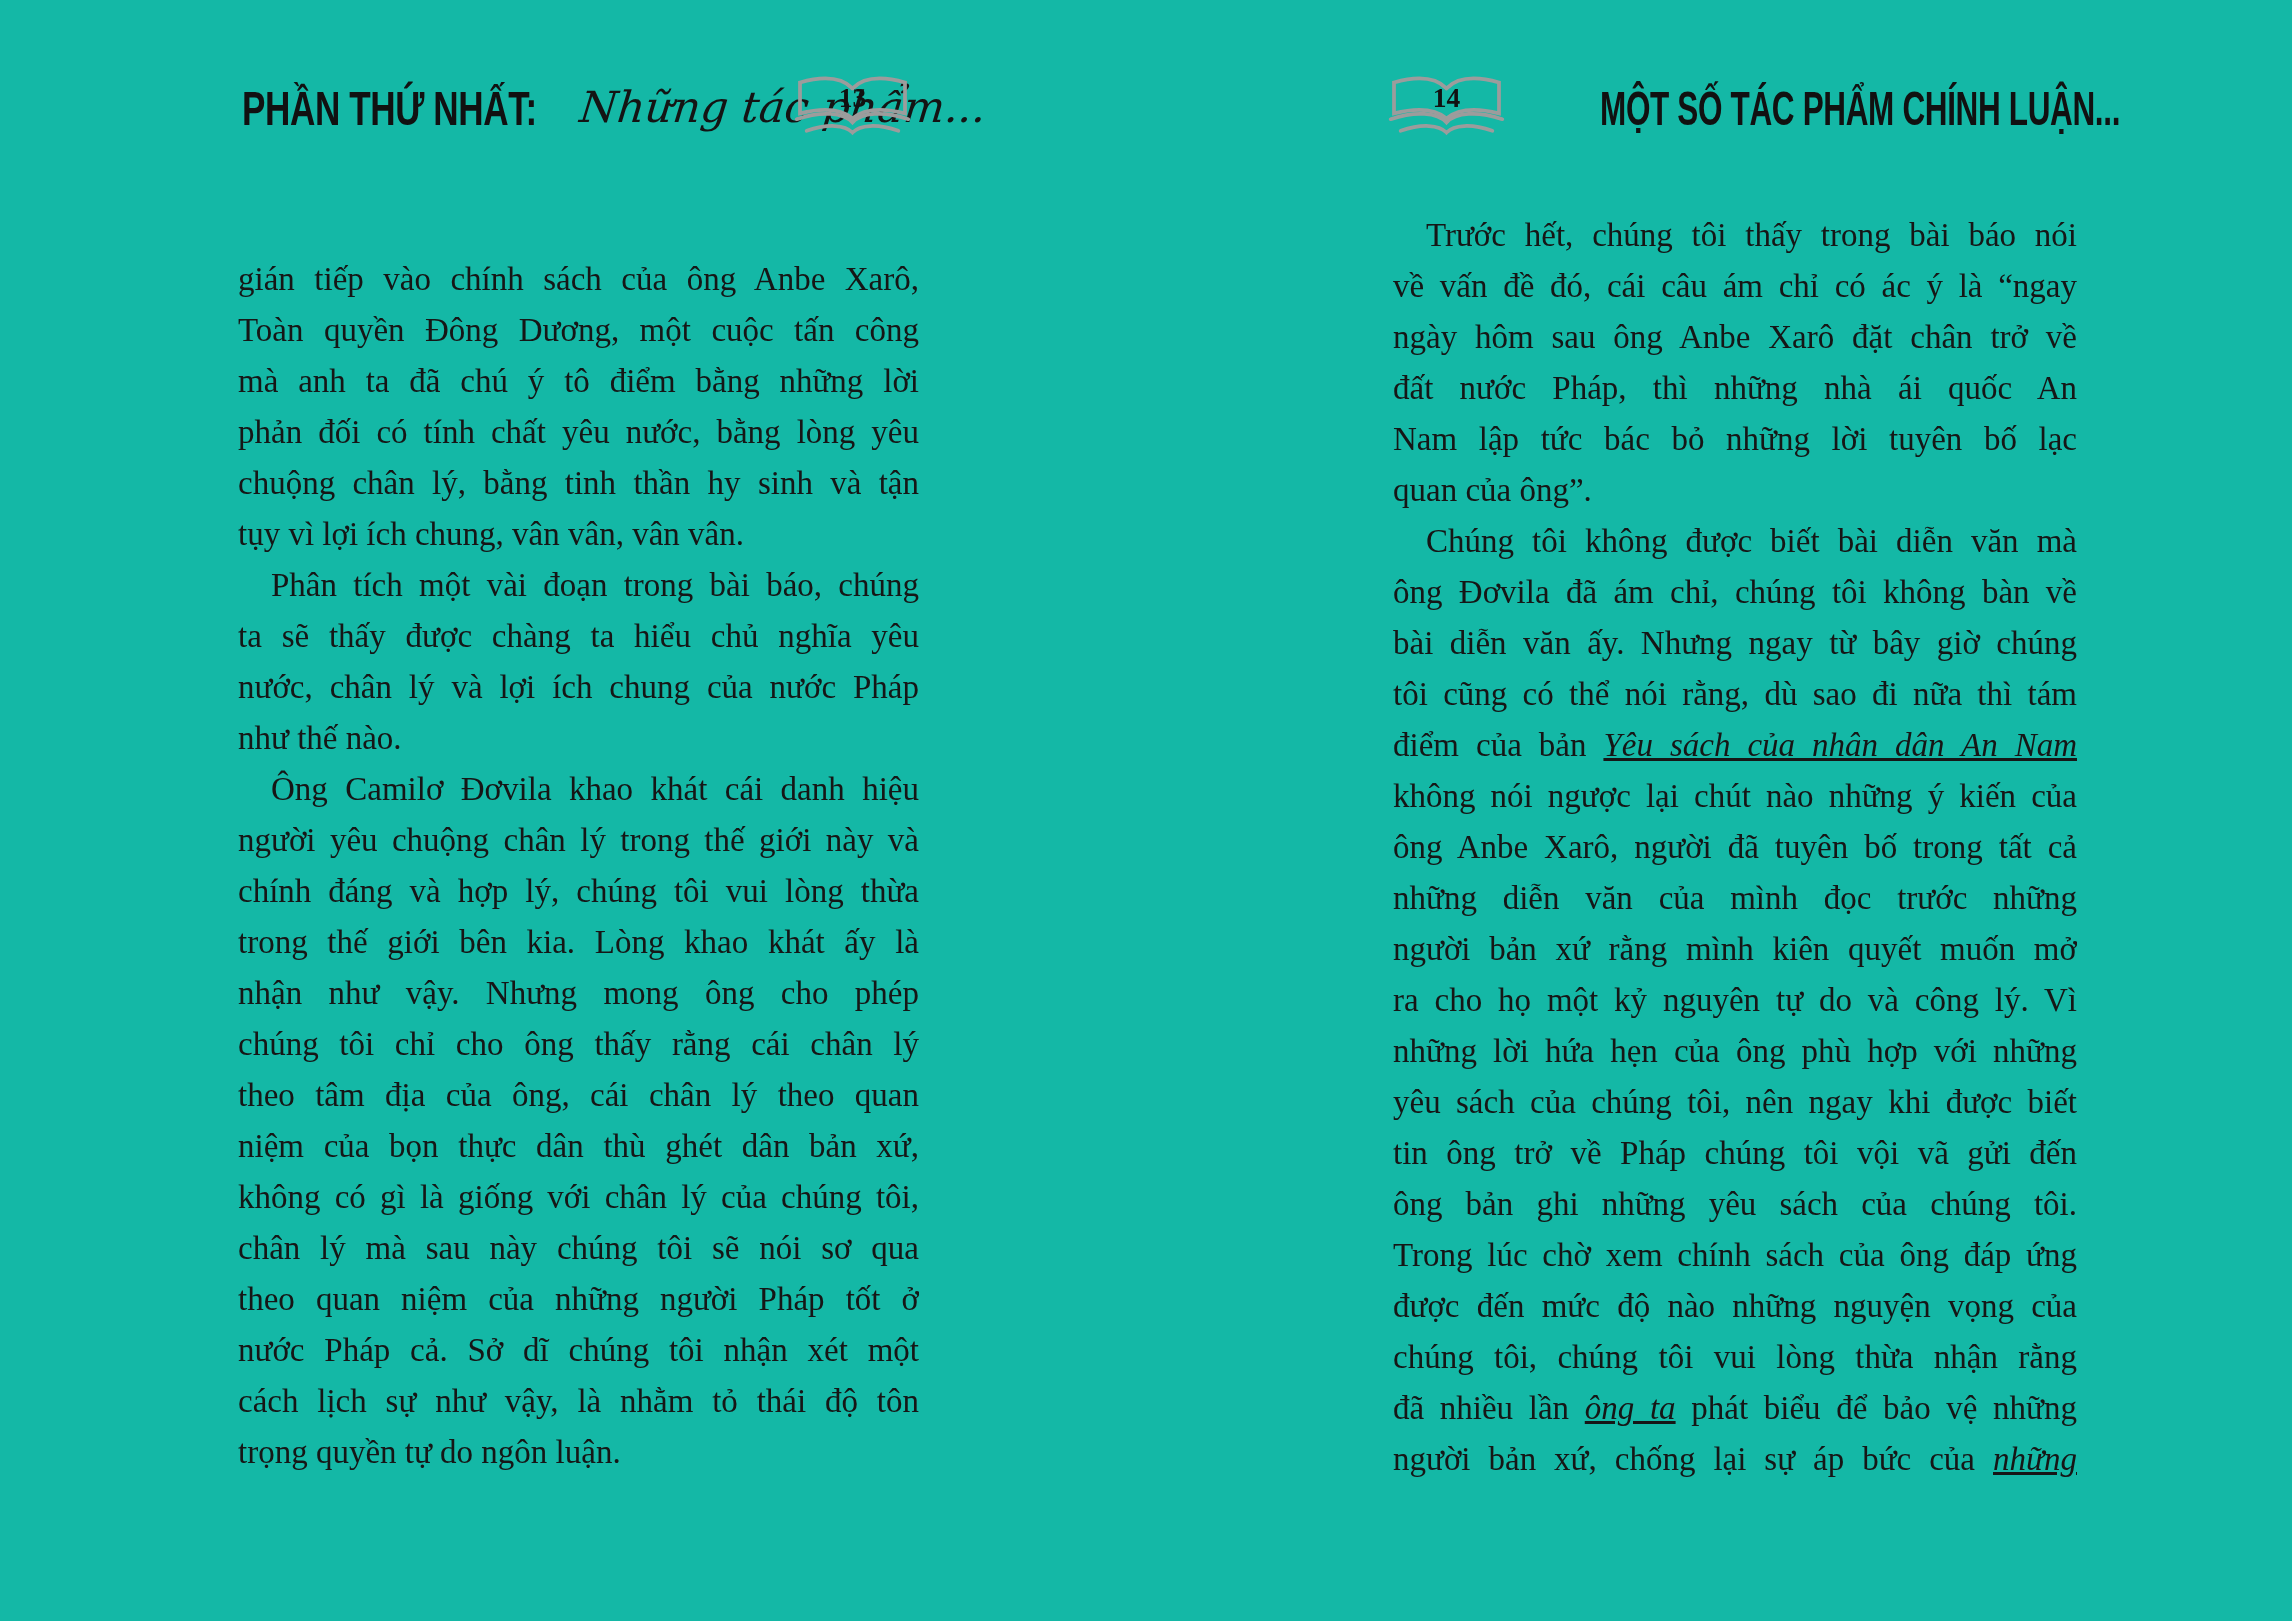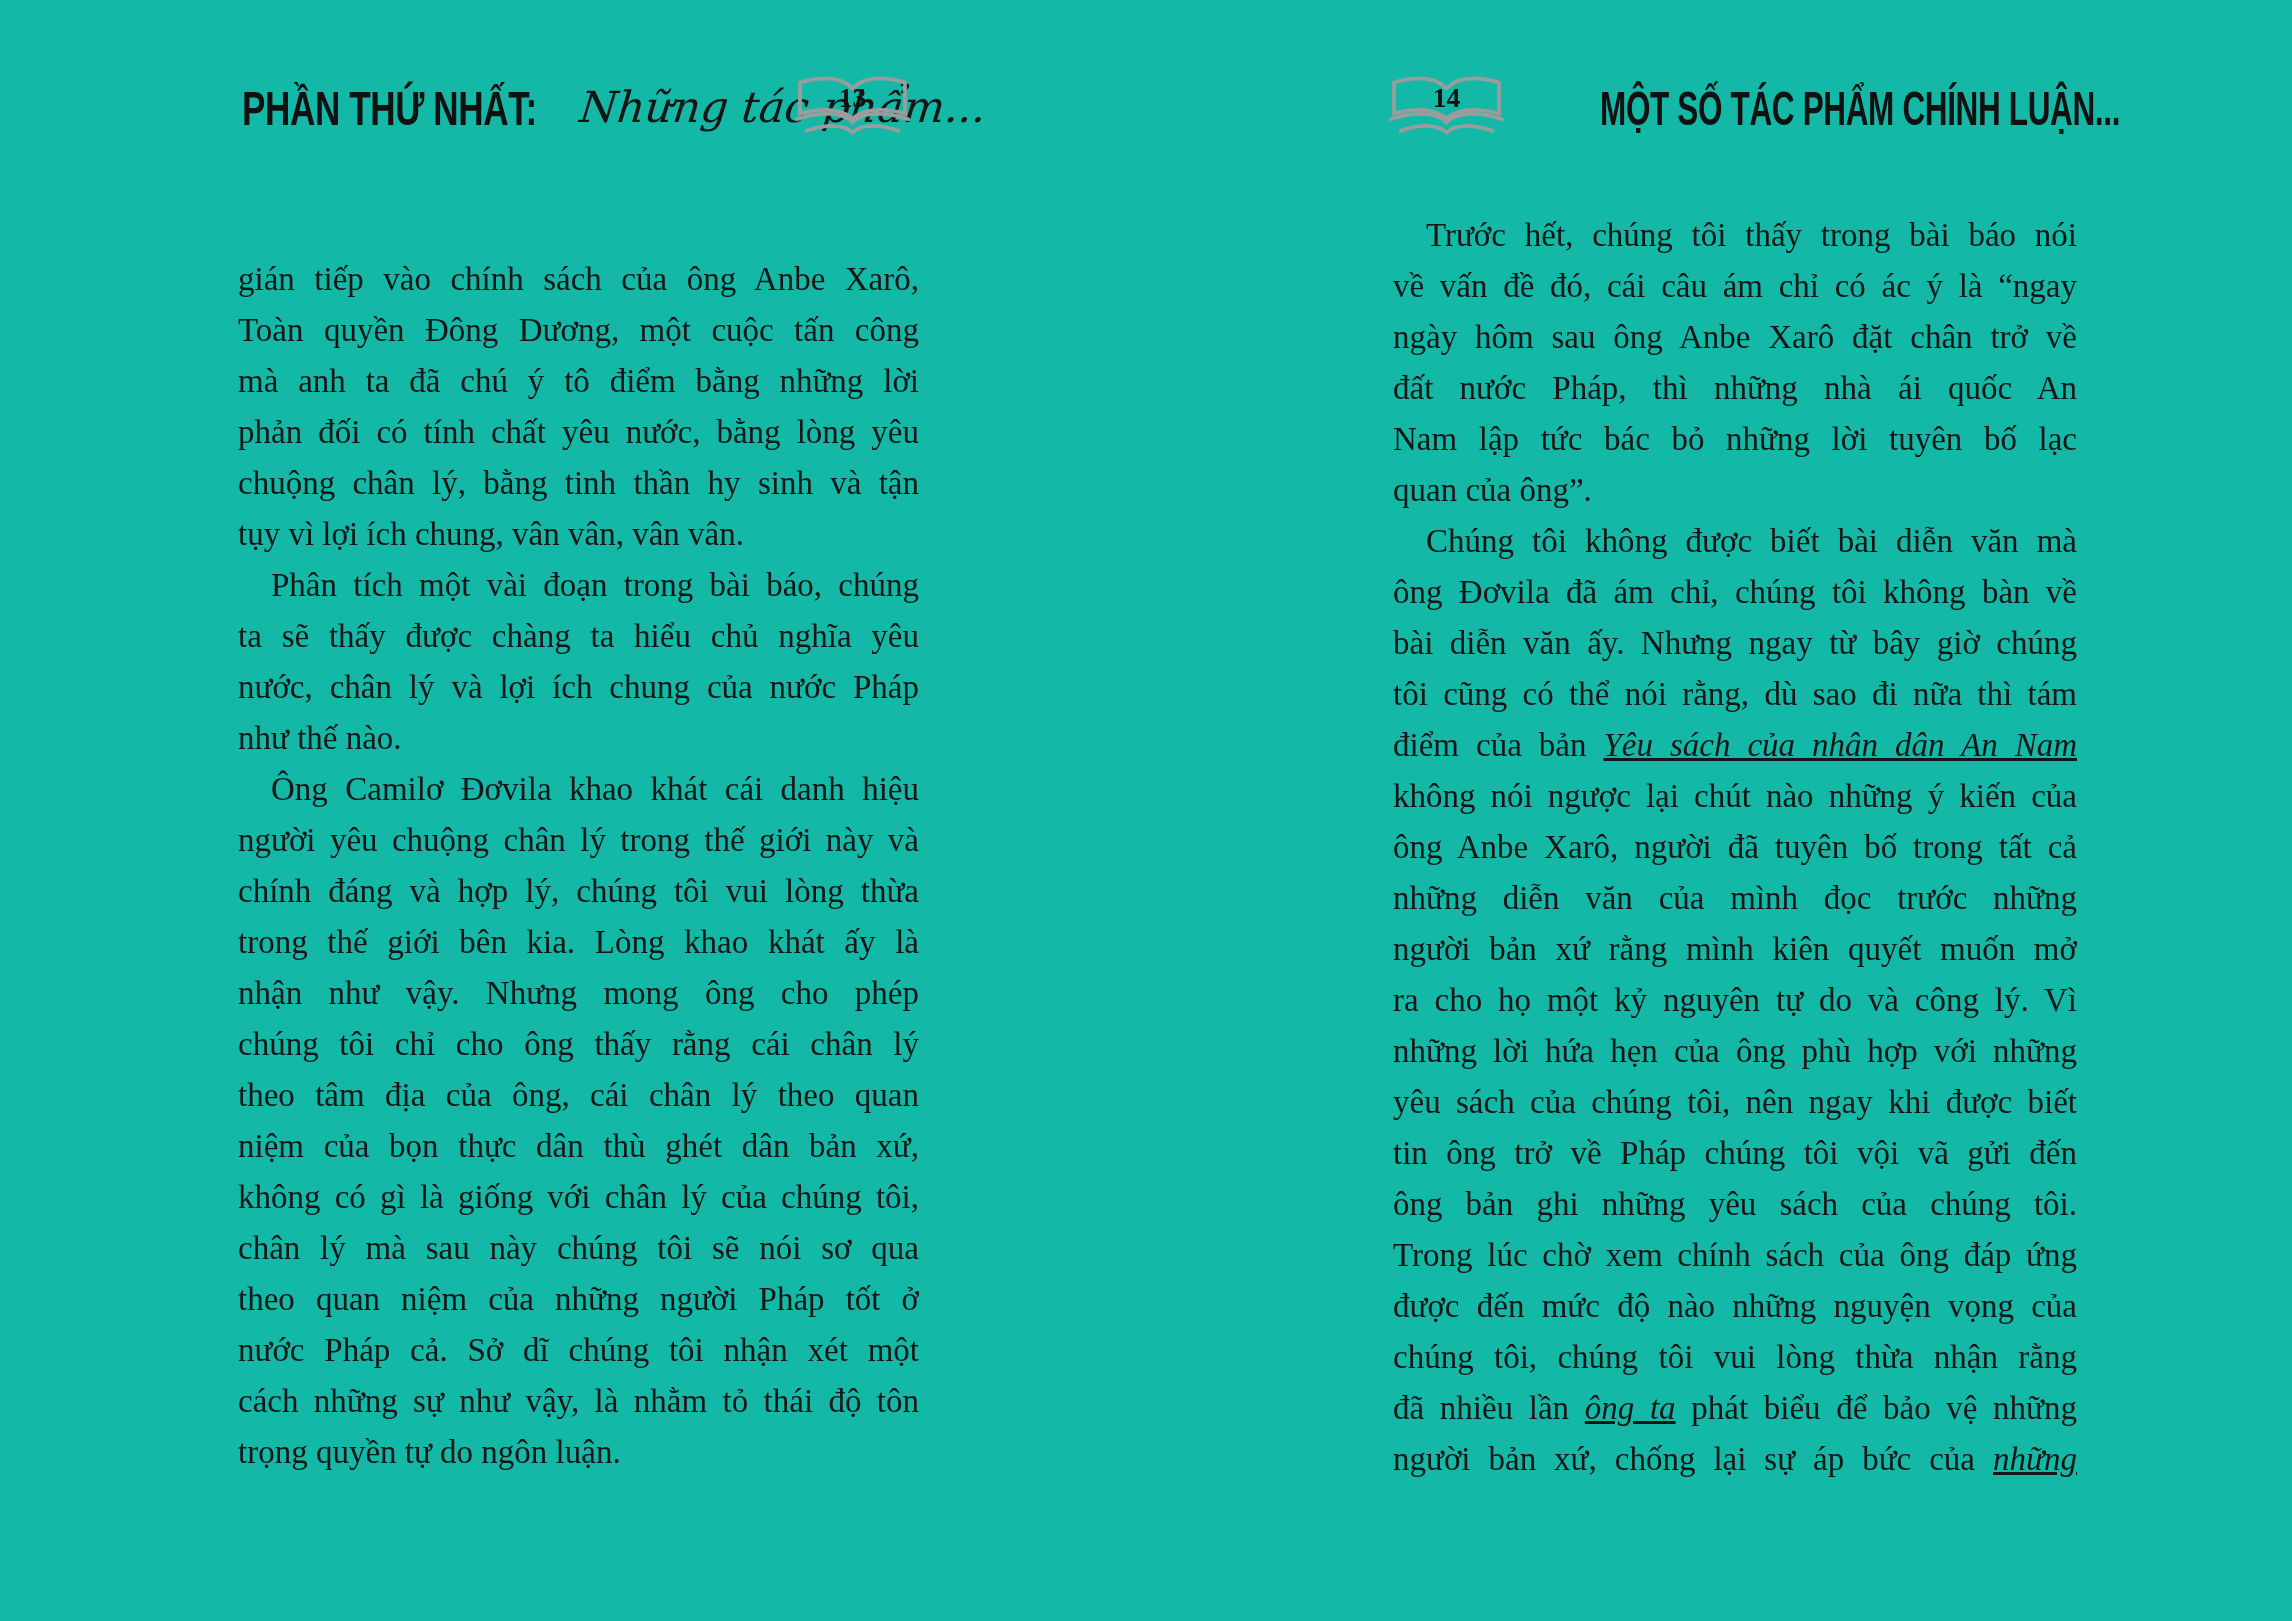--- a/index.html
+++ b/index.html
@@ -117,21 +117,21 @@
       <div class="line"><span>chính đáng và hợp lý, chúng tôi vui lòng thừa</span></div>
       <div class="line"><span>trong thế giới bên kia. Lòng khao khát ấy là</span></div>
       <div class="line"><span>nhận như vậy. Nhưng mong ông cho phép</span></div>
       <div class="line"><span>chúng tôi chỉ cho ông thấy rằng cái chân lý</span></div>
       <div class="line"><span>theo tâm địa của ông, cái chân lý theo quan</span></div>
       <div class="line"><span>niệm của bọn thực dân thù ghét dân bản xứ,</span></div>
       <div class="line"><span>không có gì là giống với chân lý của chúng tôi,</span></div>
       <div class="line"><span>chân lý mà sau này chúng tôi sẽ nói sơ qua</span></div>
       <div class="line"><span>theo quan niệm của những người Pháp tốt ở</span></div>
       <div class="line"><span>nước Pháp cả. Sở dĩ chúng tôi nhận xét một</span></div>
-      <div class="line"><span>cách những sự như vậy, là nhằm tỏ thái độ tôn</span></div>
+      <div class="line"><span>cách lịch sự như vậy, là nhằm tỏ thái độ tôn</span></div>
       <div class="line end"><span>trọng quyền tự do ngôn luận.</span></div>
     </div>
 
   <div class="pagebody pagebody-right">
       <div class="line in"><span>Trước hết, chúng tôi thấy trong bài báo nói</span></div>
       <div class="line"><span>về vấn đề đó, cái câu ám chỉ có ác ý là “ngay</span></div>
       <div class="line"><span>ngày hôm sau ông Anbe Xarô đặt chân trở về</span></div>
       <div class="line"><span>đất nước Pháp, thì những nhà ái quốc An</span></div>
       <div class="line"><span>Nam lập tức bác bỏ những lời tuyên bố lạc</span></div>
       <div class="line end"><span>quan của ông”.</span></div>

